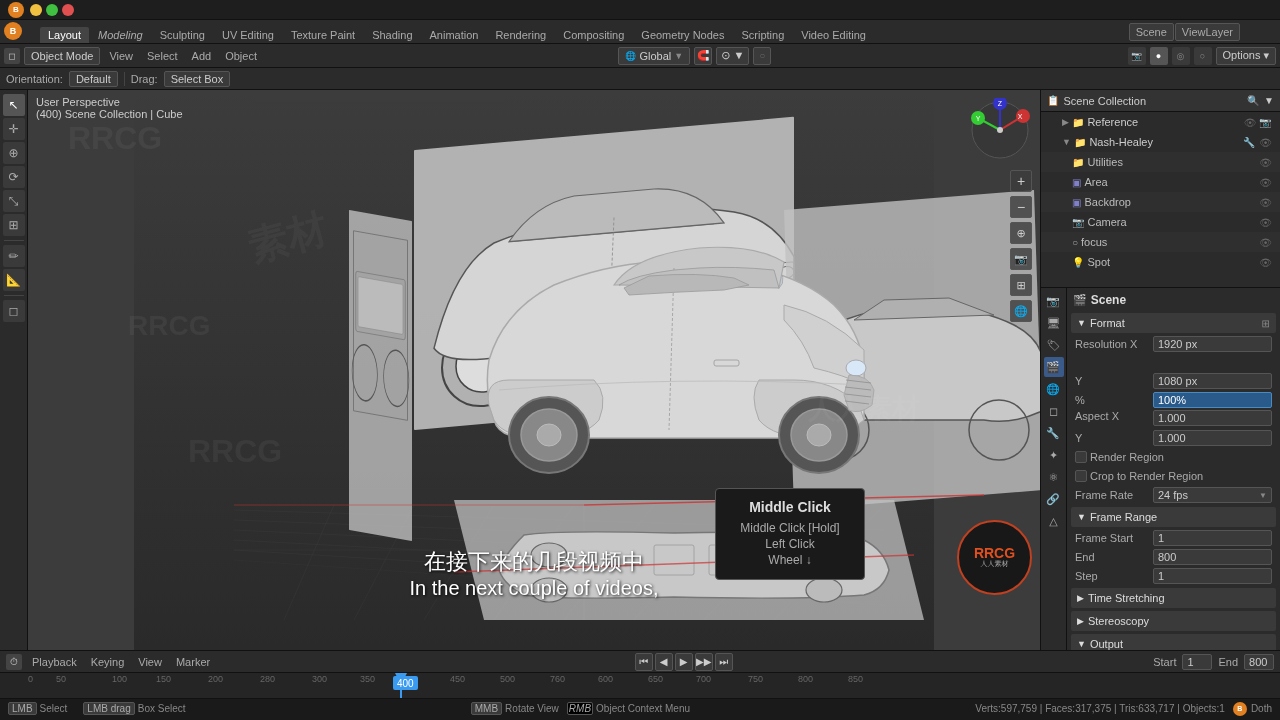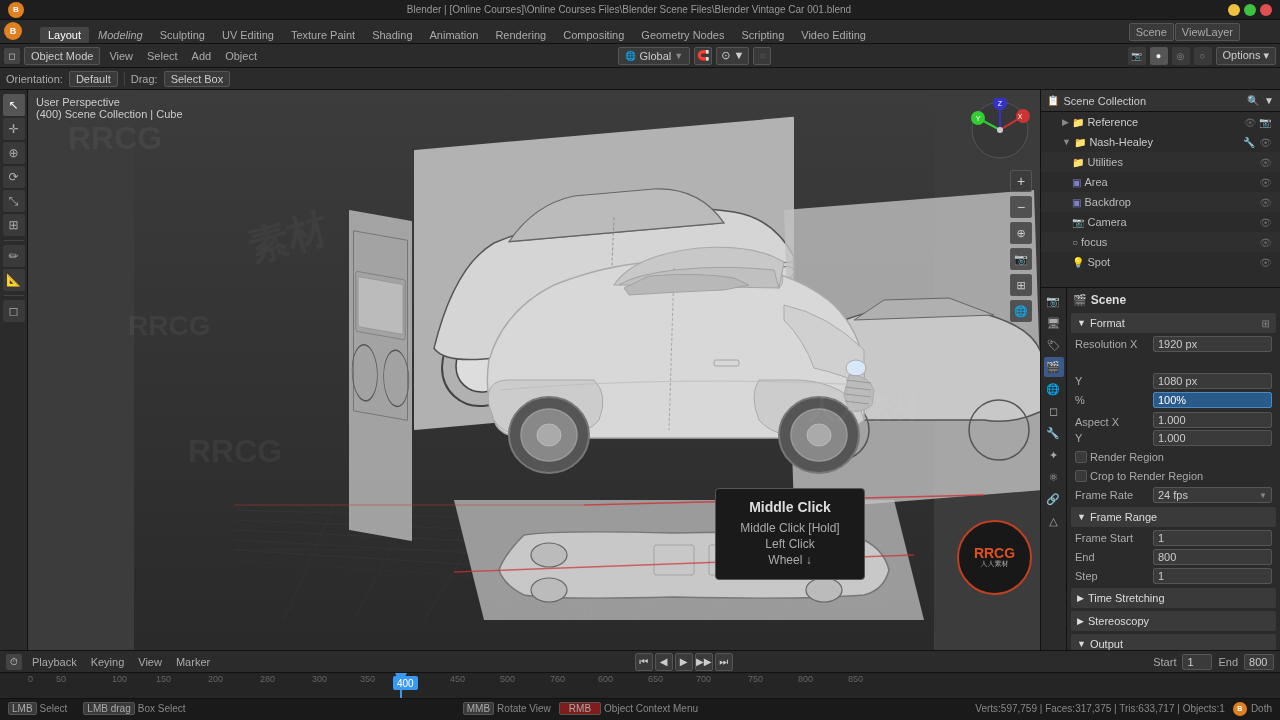--- a/index.html
+++ b/index.html
@@ -41,21 +41,20 @@
       cursor: pointer;
       color: #aaa;
     }
     .tool-icon.active { background: #555; color: #fff; }
   </style>
 </head>
 <body>
 
 <div style="height:20px;background:#1e1e1e;display:flex;align-items:center;padding:0 8px;border-bottom:1px solid #111;">
   <div style="width:16px;height:16px;background:#e08020;border-radius:50%;margin-right:6px;display:flex;align-items:center;justify-content:center;font-size:8px;color:#fff;font-weight:bold;">B</div>
-  <span style="font-size:10px;color:#999;margin:0 auto;">Blender | [Online Courses]\Online Courses Files\Blender Scene Files\Blender Vintage Car 001.blend</span>
   <div style="display:flex;gap:4px;">
     <div class="win-btn minimize"></div>
     <div class="win-btn maximize"></div>
     <div class="win-btn close"></div>
   </div>
 </div>
 
 <div style="height:24px;background:#2b2b2b;display:flex;align-items:flex-end;padding:0 40px;gap:1px;border-bottom:1px solid #111;">
   <div style="position:absolute;left:4px;top:22px;display:flex;align-items:center;gap:2px;">
     <div style="width:18px;height:18px;background:#e08020;border-radius:50%;display:flex;align-items:center;justify-content:center;font-size:9px;color:#fff;font-weight:bold;">B</div>
@@ -305,20 +304,24 @@
 
     
     <div style="position:absolute;right:8px;top:80px;width:22px;height:22px;background:rgba(60,60,60,0.8);border:1px solid #555;border-radius:2px;display:flex;align-items:center;justify-content:center;font-size:14px;color:#ccc;cursor:pointer;">+</div>
     <div style="position:absolute;right:8px;top:106px;width:22px;height:22px;background:rgba(60,60,60,0.8);border:1px solid #555;border-radius:2px;display:flex;align-items:center;justify-content:center;font-size:14px;color:#ccc;cursor:pointer;">−</div>
     <div style="position:absolute;right:8px;top:132px;width:22px;height:22px;background:rgba(60,60,60,0.8);border:1px solid #555;border-radius:2px;display:flex;align-items:center;justify-content:center;font-size:11px;color:#ccc;cursor:pointer;">⊕</div>
     <div style="position:absolute;right:8px;top:158px;width:22px;height:22px;background:rgba(60,60,60,0.8);border:1px solid #555;border-radius:2px;display:flex;align-items:center;justify-content:center;font-size:11px;color:#ccc;cursor:pointer;">📷</div>
     <div style="position:absolute;right:8px;top:184px;width:22px;height:22px;background:rgba(60,60,60,0.8);border:1px solid #555;border-radius:2px;display:flex;align-items:center;justify-content:center;font-size:11px;color:#ccc;cursor:pointer;">⊞</div>
     <div style="position:absolute;right:8px;top:210px;width:22px;height:22px;background:rgba(60,60,60,0.8);border:1px solid #555;border-radius:2px;display:flex;align-items:center;justify-content:center;font-size:11px;color:#ccc;cursor:pointer;">🌐</div>
 
     
+    <div style="position:absolute;bottom:50px;left:50%;transform:translateX(-50%);text-align:center;white-space:nowrap;">
+      <div style="font-size:22px;color:#ffffff;text-shadow:1px 1px 3px rgba(0,0,0,0.9);font-family:'Microsoft YaHei',Arial,sans-serif;font-weight:500;">在接下来的几段视频中</div>
+      <div style="font-size:20px;color:#ffffff;text-shadow:1px 1px 3px rgba(0,0,0,0.9);">In the next couple of videos,</div>
+    </div>
 
     
     <div style="position:absolute;bottom:70px;right:175px;background:#1a1a1a;border:1px solid #555;border-radius:4px;padding:10px 18px;text-align:center;z-index:20;min-width:150px;">
       <div style="font-size:14px;font-weight:bold;color:#ddd;margin-bottom:6px;">Middle Click</div>
       <div style="font-size:12px;color:#aaa;margin:2px 0;">Middle Click [Hold]</div>
       <div style="font-size:12px;color:#aaa;margin:2px 0;">Left Click</div>
       <div style="font-size:12px;color:#aaa;margin:2px 0;">Wheel ↓</div>
     </div>
 
     
@@ -449,21 +452,21 @@
           <div style="display:flex;align-items:center;height:18px;padding:0 4px;gap:3px;margin-bottom:1px;">
             <span style="font-size:11px;color:#aaa;width:75px;">Y</span>
             <div style="font-size:11px;color:#ccc;background:#3a3a3a;border:1px solid #555;border-radius:2px;padding:1px 4px;flex:1;height:16px;display:flex;align-items:center;">1080 px</div>
           </div>
 
           <div style="display:flex;align-items:center;height:18px;padding:0 4px;gap:3px;margin-bottom:1px;">
             <span style="font-size:11px;color:#aaa;width:75px;">%</span>
             <div style="font-size:11px;color:#fff;background:#2a5a8a;border:1px solid #4a8abf;border-radius:2px;padding:1px 4px;flex:1;height:16px;display:flex;align-items:center;">100%</div>
           </div>
 
-          <div style="display:flex;align-items:flex-end;height:18px;padding:0 4px;gap:3px;margin-bottom:1px;">
+          <div style="display:flex;align-items:flex-start;height:18px;padding:0 4px;gap:3px;margin-bottom:1px;">
             <span style="font-size:11px;color:#aaa;width:75px;">Aspect X</span>
             <div style="font-size:11px;color:#ccc;background:#3a3a3a;border:1px solid #555;border-radius:2px;padding:1px 4px;flex:1;height:16px;display:flex;align-items:center;">1.000</div>
           </div>
 
           <div style="display:flex;align-items:center;height:18px;padding:0 4px;gap:3px;margin-bottom:1px;">
             <span style="font-size:11px;color:#aaa;width:75px;">Y</span>
             <div style="font-size:11px;color:#ccc;background:#3a3a3a;border:1px solid #555;border-radius:2px;padding:1px 4px;flex:1;height:16px;display:flex;align-items:center;">1.000</div>
           </div>
 
           <div style="display:flex;align-items:center;height:18px;padding:0 4px;gap:3px;margin-bottom:1px;">
@@ -599,21 +602,21 @@
   <div style="display:flex;gap:3px;align-items:center;">
     <span style="background:#3a3a3a;border:1px solid #555;border-radius:2px;padding:0 3px;font-size:10px;color:#aaa;margin-left:8px;">LMB drag</span>
     <span>Box Select</span>
   </div>
   <div style="flex:1;"></div>
   <div style="display:flex;gap:3px;align-items:center;">
     <span style="background:#3a3a3a;border:1px solid #555;border-radius:2px;padding:0 3px;font-size:10px;color:#aaa;">MMB</span>
     <span>Rotate View</span>
   </div>
   <div style="display:flex;gap:3px;align-items:center;">
-    <span style="background:#7f1d1d;border:1px solid #555;border-radius:2px;padding:0 9px;font-size:10px;color:#aaa;">RMB</span>
+    <span style="background:#000000;border:1px solid #555;border-radius:2px;padding:0 1px;font-size:10px;color:#aaa;font-style:italic;">RMB</span>
     <span>Object Context Menu</span>
   </div>
   <div style="flex:1;"></div>
   <span style="font-size:10px;color:#888;">Verts:597,759 | Faces:317,375 | Tris:633,717 | Objects:1</span>
   <div style="display:flex;align-items:center;gap:4px;">
     <div style="width:14px;height:14px;background:#e08020;border-radius:50%;display:flex;align-items:center;justify-content:center;font-size:7px;color:#fff;font-weight:bold;">B</div>
     <span>Doth</span>
   </div>
 </div>
 

